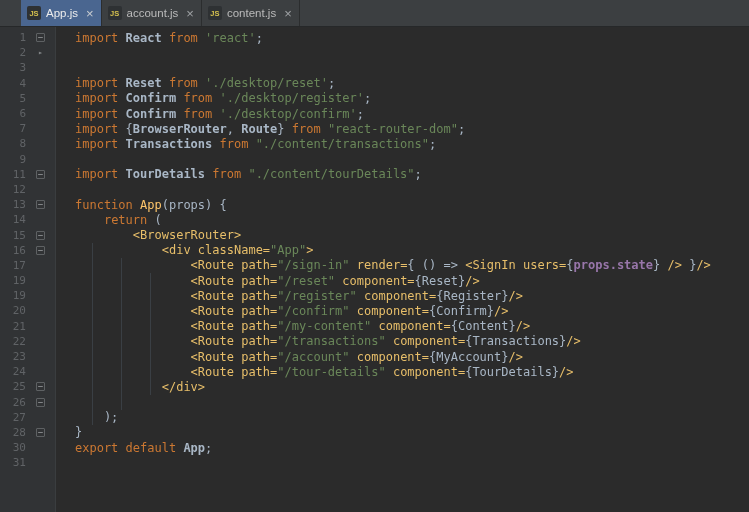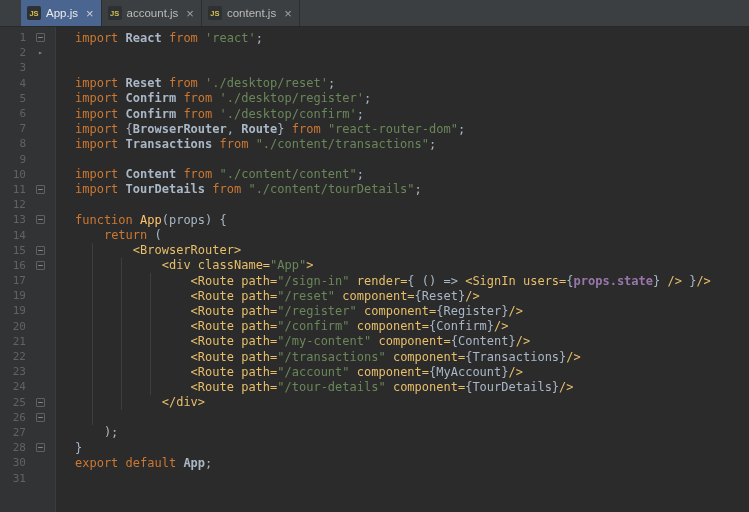--- a/index.html
+++ b/index.html
@@ -132,25 +132,20 @@
         <div class="line">
           <span class="ln">8</span>
           <span class="foldcol"></span>
           <span class="codetext"><span class="t-kw">import </span><span class="t-id">Transactions </span><span class="t-kw">from </span><span class="t-str">"./content/transactions"</span><span class="t-pl">;</span></span>
         </div>
         <div class="line">
           <span class="ln">9</span>
           <span class="foldcol"></span>
         </div>
         <div class="line">
-          <span class="ln">10</span>
-          <span class="foldcol"></span>
-          <span class="codetext"><span class="t-kw">import </span><span class="t-id">Content </span><span class="t-kw">from </span><span class="t-str">"./content/content"</span><span class="t-pl">;</span></span>
-        </div>
-        <div class="line">
           <span class="ln">11</span>
           <span class="foldcol">
             <span class="foldbox">−</span>
           </span>
           <span class="codetext"><span class="t-kw">import </span><span class="t-id">TourDetails </span><span class="t-kw">from </span><span class="t-str">"./content/tourDetails"</span><span class="t-pl">;</span></span>
         </div>
         <div class="line">
           <span class="ln">12</span>
           <span class="foldcol"></span>
           <span class="codetext"></span>

